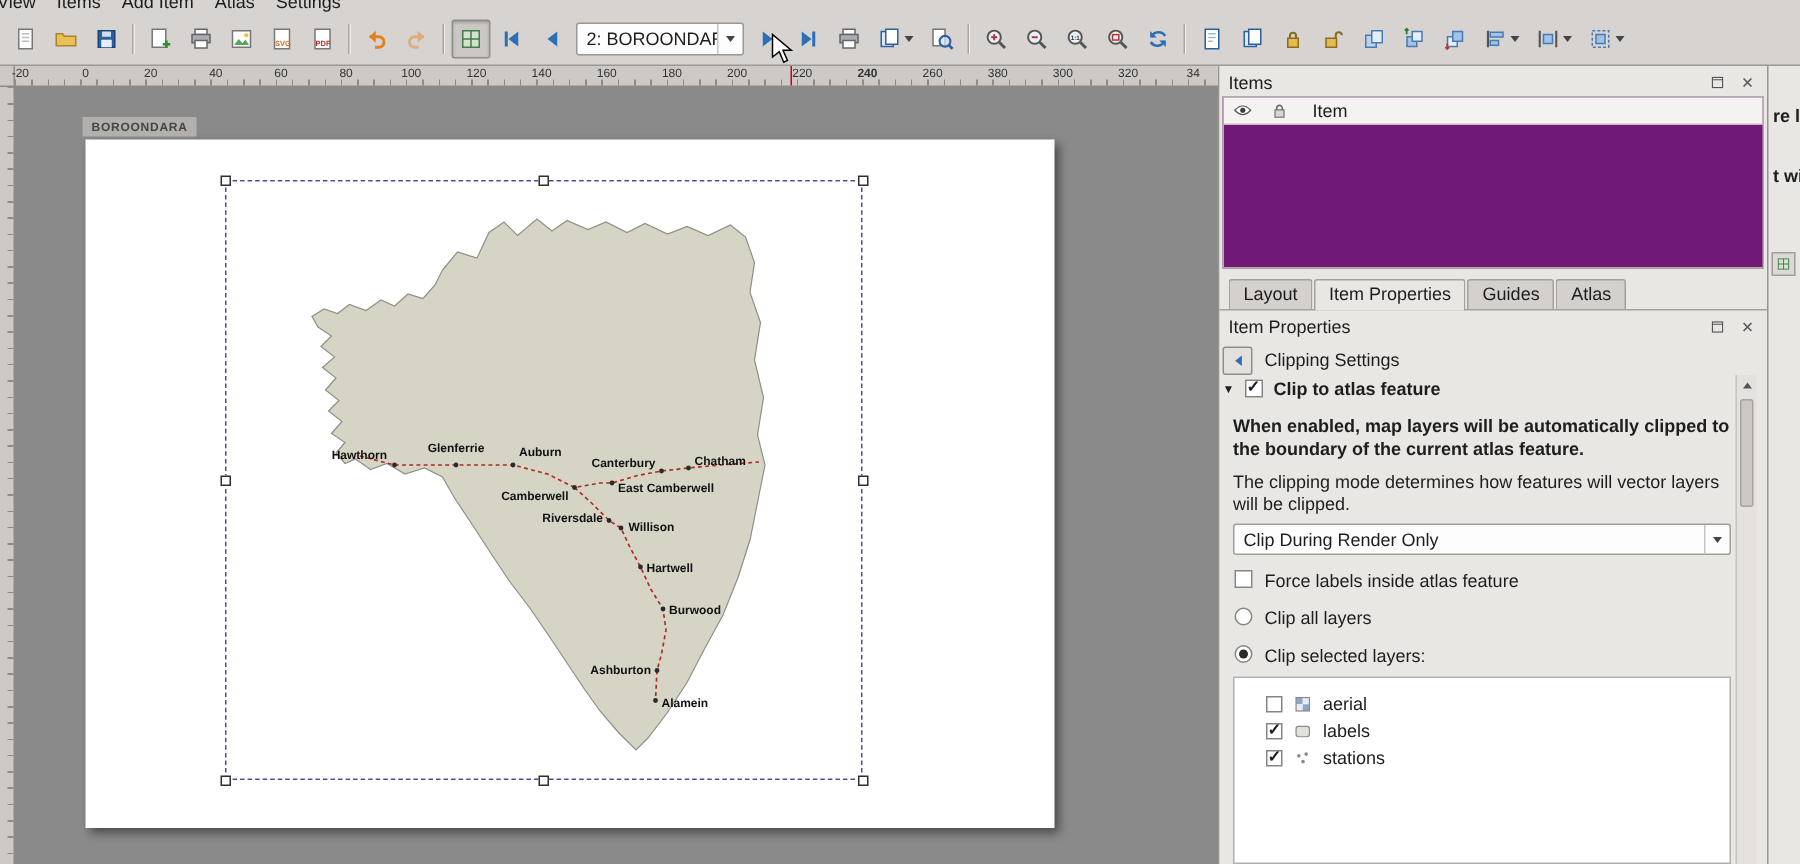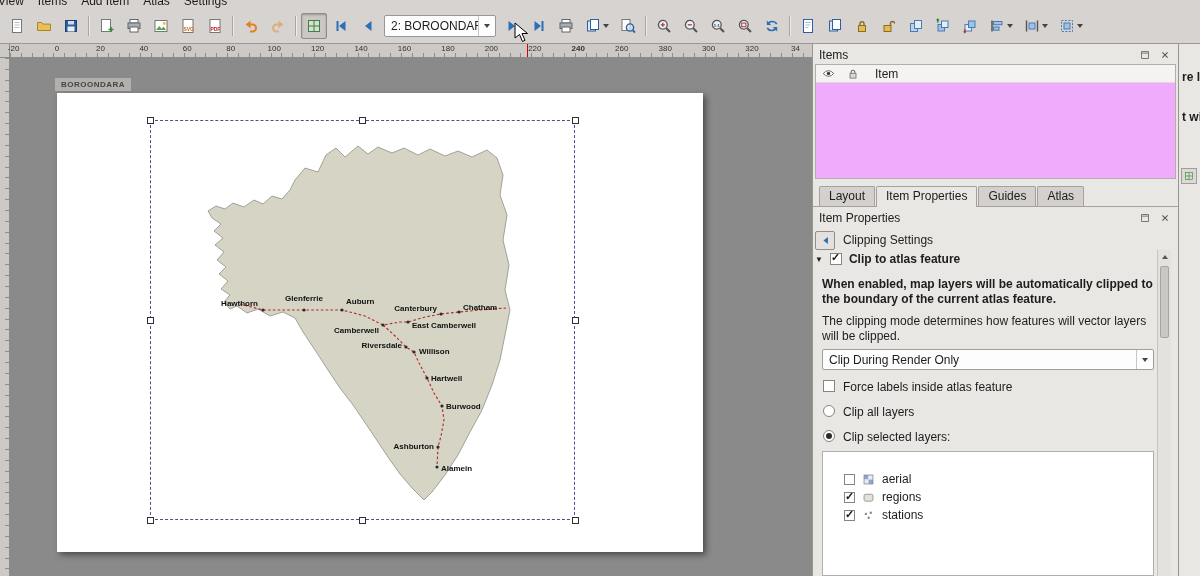--- a/index.html
+++ b/index.html
@@ -46,21 +46,21 @@
   #map-frame{left:150px;top:120px;width:425px;height:400px;border:1px dashed #46509b;box-sizing:border-box}
   .handle{position:absolute;width:7px;height:7px;background:#fff;border:1px solid #2f2f2f;box-sizing:border-box}
   
   #rdivider{left:812px;top:44px;width:1px;height:532px;background:#98948f}
   #rpanel{left:813px;top:44px;width:365px;height:532px;background:#e9e7e4}
   .panel-title{display:flex;align-items:center;padding:0 6px;box-sizing:border-box}
   #items-title-row{left:813px;top:46px;width:365px;height:18px}
   #ip-title-row{left:813px;top:209px;width:365px;height:18px}
   .win-icons{margin-left:auto;display:flex}
   .wbtn{width:14px;height:14px;display:flex;align-items:center;justify-content:center;margin-left:6px}
-  #items-table{left:815px;top:64px;width:361px;height:115px;background:#f0abfc;border:1px solid #b1aeab;box-sizing:border-box}
+  #items-table{left:815px;top:64px;width:361px;height:115px;background:#701a75;border:1px solid #b1aeab;box-sizing:border-box}
   .items-header{height:17px;background:#f4f3f1;border-bottom:1px solid #dddad7;display:flex;align-items:center;
                 padding-left:5px;gap:9px}
   .ih-label{margin-left:6px}
   .item-row{height:18px;display:flex;align-items:center;padding-left:4px;gap:10px}
   .item-row.selected{background:#399fd6;color:#fff}
   .item-row.selected .item-label{font-weight:bold}
   .item-label{margin-left:12px}
   .mini-icon{display:inline-flex;width:15px;height:15px;align-items:center;justify-content:center}
   
   .cb{display:inline-block;width:12px;height:12px;background:#fff;border:1px solid #878481;position:relative;
@@ -87,21 +87,21 @@
   #help-bold{top:277px;font-weight:bold}
   #help-text{top:314px}
   #clip-combo{left:822px;top:349px;width:332px;height:21px;background:#fdfdfd;border:1px solid #a19d99;
               border-radius:2px;display:flex;align-items:center;box-sizing:border-box}
   #clip-combo .combo-text{padding-left:6px}
   .ctl-row{display:flex;align-items:flex-start;gap:8px}
   #force-row{left:823px;top:380px}
   #clipall-row{left:823px;top:405px}
   #clipsel-row{left:823px;top:430px}
   #layers-box{left:822px;top:451px;width:332px;height:125px;background:#fff;border:1px solid #b1aeab;
-              box-sizing:border-box;padding-top:18px;overflow:hidden}
+              box-sizing:border-box;padding-top:8px;overflow:hidden}
   .layer-row{display:flex;align-items:center;gap:6px;height:18px;padding-left:21px}
   
   #vscroll{left:1157px;top:250px;width:14px;height:326px;background:#e4e1de;border-left:1px solid #c8c5c1;box-sizing:border-box}
   .scroll-up{height:14px;display:flex;align-items:center;justify-content:center}
   .arr-up{width:0;height:0;border-left:3.5px solid transparent;border-right:3.5px solid transparent;
           border-bottom:4.5px solid #555}
   .scroll-thumb{position:absolute;left:2px;top:16px;width:9px;height:72px;background:#cac7c4;
                 border:1px solid #a7a4a1;border-radius:2px;box-sizing:border-box}
   
   #sliver{left:1178px;top:44px;width:22px;height:532px;background:#e9e7e4;border-left:1px solid #98948f;
@@ -533,21 +533,21 @@
         </span>
         <span class="layer-name">aerial</span>
       </div>
       <div class="layer-row">
         <span class="cb sm checked"></span>
         <span class="mini-icon">
           <svg viewBox="0 0 16 16" width="13" height="13">
             <rect x="2.5" y="4" width="11" height="8.5" rx="2" fill="#e2e2da" stroke="#8a8a8a"></rect>
           </svg>
         </span>
-        <span class="layer-name">regions</span>
+        <span class="layer-name">labels</span>
       </div>
       <div class="layer-row">
         <span class="cb sm checked"></span>
         <span class="mini-icon">
           <svg viewBox="0 0 16 16" width="13" height="13">
             <circle cx="4.8" cy="6" r="1.5" fill="#8a8a8a"></circle>
             <circle cx="10.8" cy="4.6" r="1.5" fill="#8a8a8a"></circle>
             <circle cx="8.2" cy="10.8" r="1.5" fill="#8a8a8a"></circle>
           </svg>
         </span>

